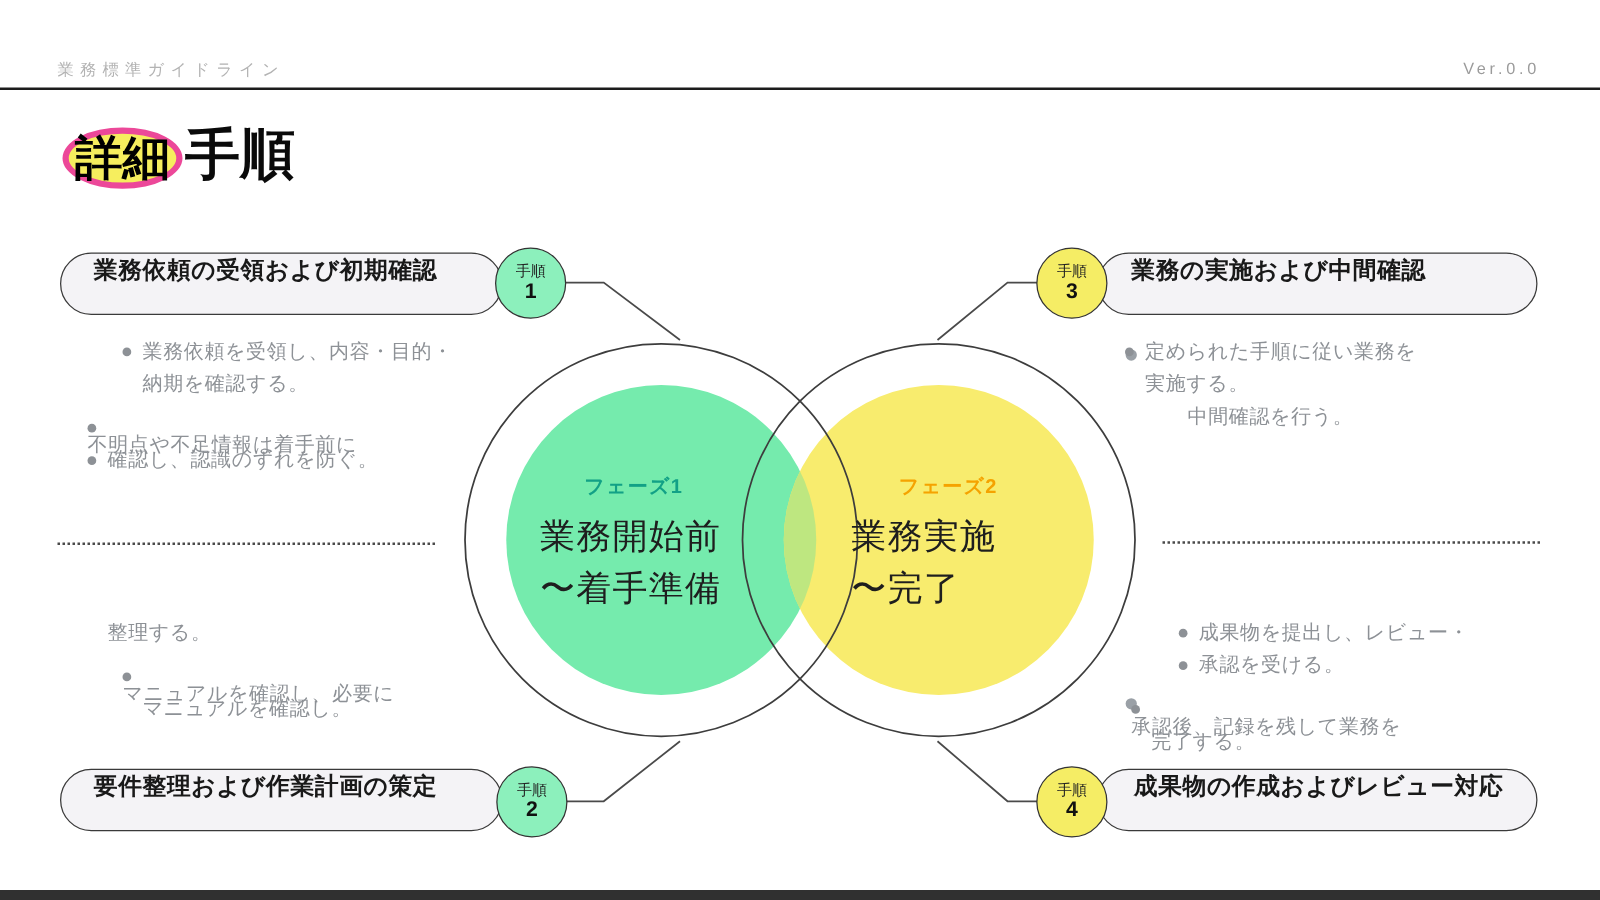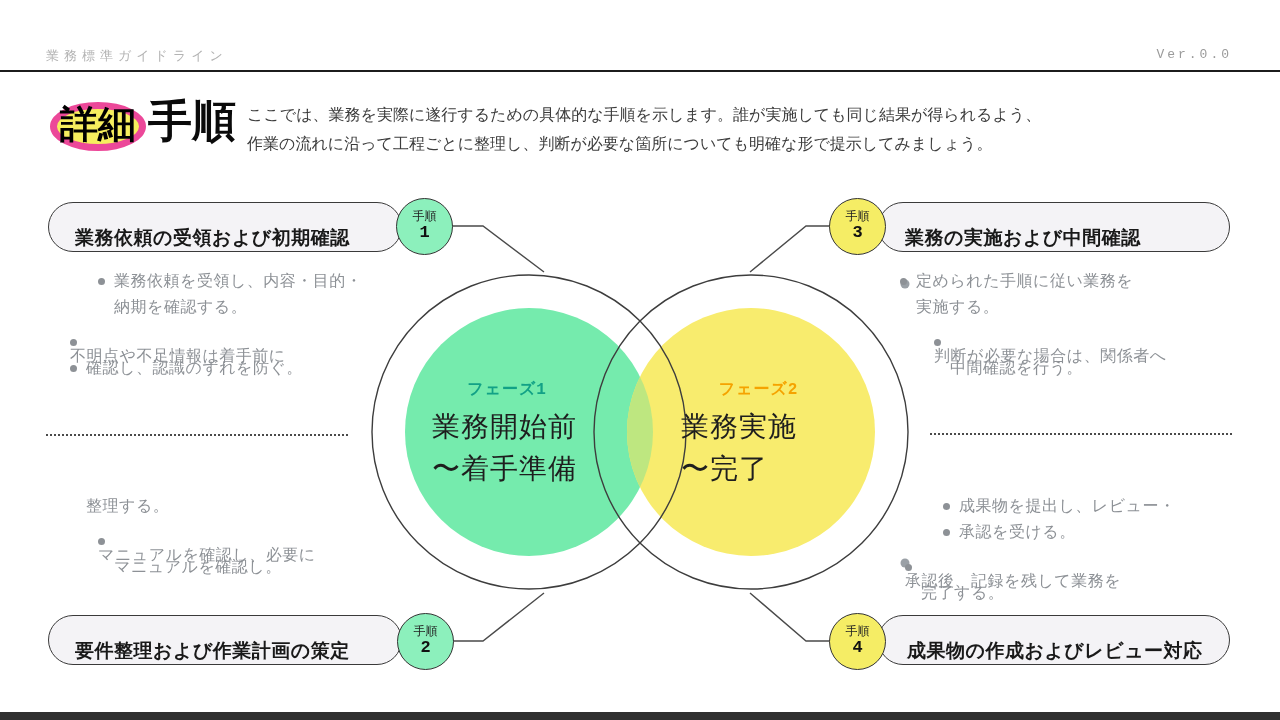--- a/index.html
+++ b/index.html
@@ -1,31 +1,31 @@
 <!DOCTYPE html>
 <html><head>
 <meta charset="utf-8">
 <style>
   html,body{margin:0;padding:0;background:#fff;}
   .slide{position:relative;width:1280px;height:720px;background:#ffffff;overflow:hidden;
-         font-family:Liberation Mono, monospace;}
+         font-family:Liberation Sans, sans-serif;}
   
   .hdr-title{position:absolute;left:46px;top:47px;font-size:13px;letter-spacing:5px;color:#b3b3b3;}
   .hdr-ver{position:absolute;right:48px;top:47px;font-size:13px;letter-spacing:3px;color:#9b9b9b;}
   .hdr-line{position:absolute;left:0;top:70px;width:1280px;height:2px;background:#1c1c1c;}
   .btm-bar{position:absolute;left:0;top:712px;width:1280px;height:8px;background:#303030;}
   
-  .title-ellipse{position:absolute;left:50px;top:102px;width:96px;height:49px;border:7px solid #ec4899;
+  .title-ellipse{position:absolute;left:50px;top:102px;width:96px;height:49px;border:5px solid #ec4899;
                  border-radius:50%;background:#F6EE5E;display:flex;align-items:center;justify-content:center;box-sizing:border-box;}
   .title-ellipse span{font-size:38px;font-weight:800;color:#000;letter-spacing:0px;line-height:1;}
   .title-rest{position:absolute;left:148px;top:98px;font-size:44px;font-weight:800;color:#0a0a0a;line-height:1.2;}
   .desc{position:absolute;left:247px;top:102px;font-size:16px;line-height:29px;color:#3c3c3c;}
   
   .stepbox{position:absolute;height:50px;background:#f4f3f6;border:1.4px solid #3a3a3a;border-radius:26px;
-           display:flex;align-items:flex-end;box-sizing:border-box;z-index:3;}
+           display:flex;align-items:flex-start;box-sizing:border-box;z-index:3;}
   .stepbox .stitle{font-size:19px;font-weight:700;color:#191919;letter-spacing:0.5px;white-space:nowrap;}
   .box-tl{left:48px;top:202px;width:354px;padding-left:26px;}
   .box-bl{left:48px;top:615px;width:354px;padding-left:26px;}
   .box-tr{left:878px;top:202px;width:352px;padding-left:26px;}
   .box-br{left:878px;top:615px;width:352px;padding-left:28px;}
   
   .badge{position:absolute;width:57px;height:57px;border-radius:50%;border:1.5px solid #333;
          display:flex;flex-direction:column;align-items:center;justify-content:center;
          box-sizing:border-box;z-index:4;line-height:1.05;}
   .badge .blabel{font-size:12px;color:#222;}
@@ -68,24 +68,20 @@
 <div class="slide">
 
   <div class="hdr-title">業務標準ガイドライン</div>
   <div class="hdr-ver">Ver.0.0</div>
   <div class="hdr-line"></div>
 
   <div class="title-ellipse">
     <span>詳細</span>
   </div>
   <div class="title-rest">手順</div>
-  <div class="desc">
-    <div>ここでは、業務を実際に遂行するための具体的な手順を示します。誰が実施しても同じ結果が得られるよう、</div>
-    <div>作業の流れに沿って工程ごとに整理し、判断が必要な箇所についても明確な形で提示してみましょう。</div>
-  </div>
 
   <svg class="venn-svg" width="1280" height="720" viewBox="0 0 1280 720">
     <defs>
       <clipPath id="clipGreen">
           <circle cx="529" cy="432" r="124"></circle>
         </clipPath>
     </defs>
     <circle cx="529" cy="432" r="124" fill="#75EBAD"></circle>
     <circle cx="751" cy="432" r="124" fill="#F8EC6E"></circle>
     <circle cx="751" cy="432" r="124" clip-path="url(#clipGreen)" fill="#BEE780"></circle>
@@ -160,24 +156,20 @@
     </div>
   <div class="notes ng-tr">
       <div class="note-line">
         <span class="ndot"></span>
         <span class="ntext">定められた手順に従い業務を</span>
       </div>
       <div class="note-line">
         <span class="ndot hide"></span>
         <span class="ntext">実施する。</span>
       </div>
-      <div class="note-line ind gap">
-        <span class="ndot"></span>
-        <span class="ntext">判断が必要な場合は、関係者へ</span>
-      </div>
       <div class="note-line ind">
         <span class="ndot hide"></span>
         <span class="ntext">中間確認を行う。</span>
       </div>
     </div>
   <div class="notes ng-bl">
       <div class="note-line">
         <span class="ndot hide"></span>
         <span class="ntext">整理する。</span>
       </div>

